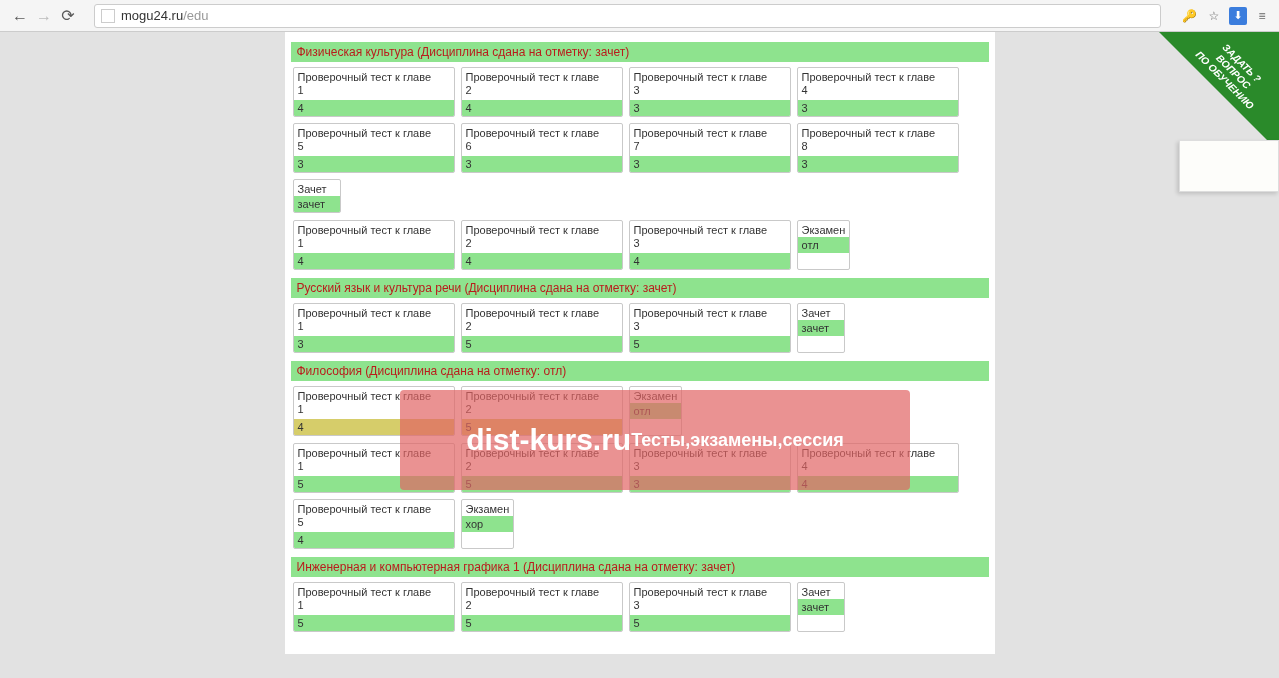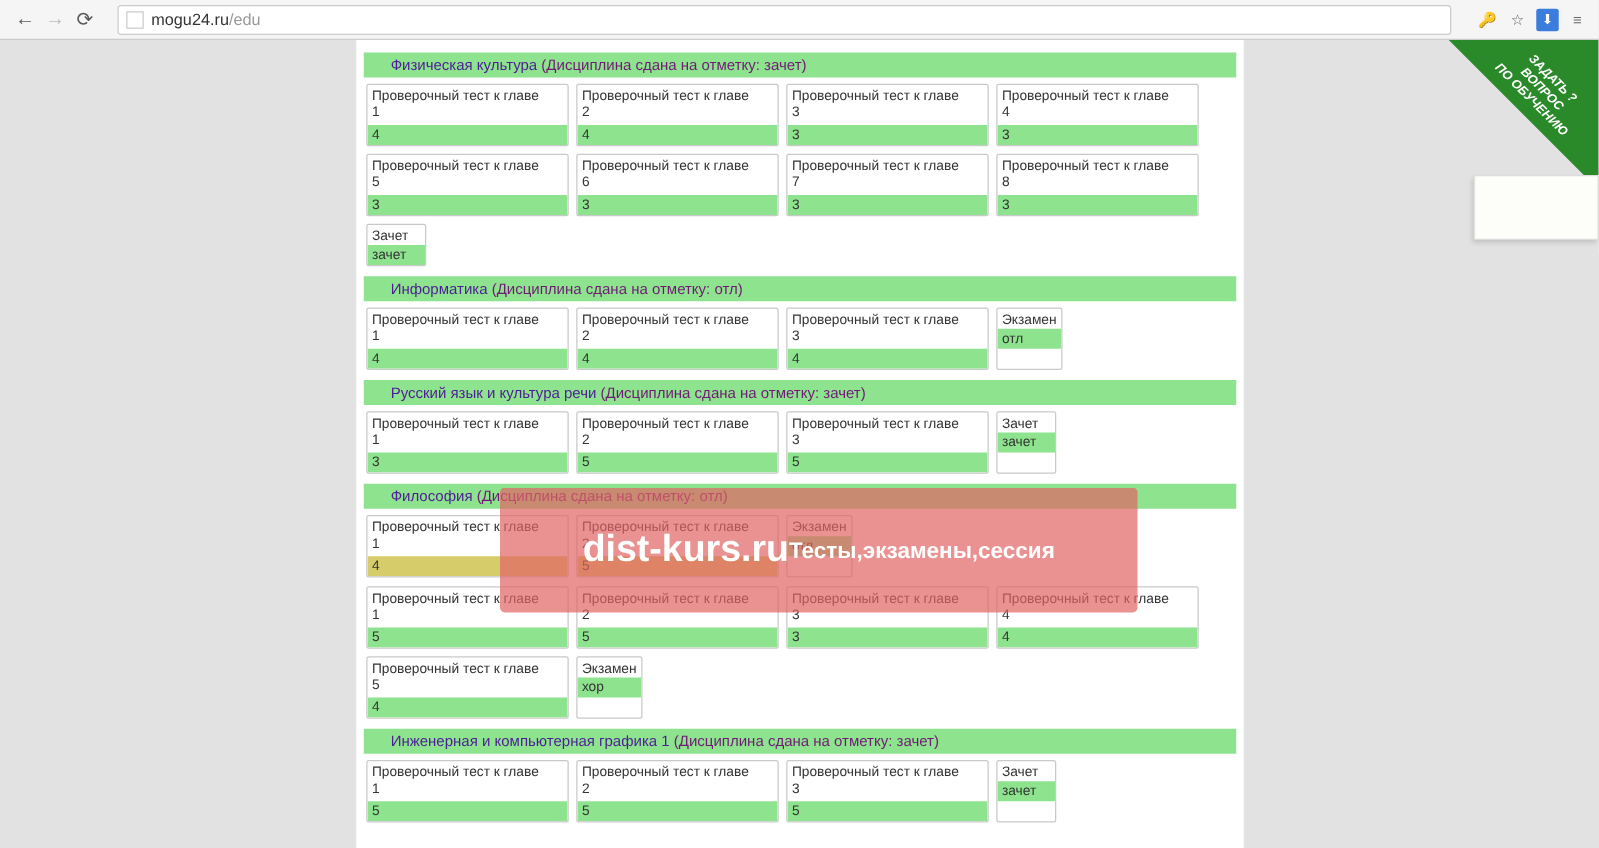--- a/index.html
+++ b/index.html
@@ -10,22 +10,22 @@
 .url-bar { flex: 1; background: #fff; border: 1px solid #ccc; border-radius: 3px; height: 24px; margin: 0 14px; display: flex; align-items: center; padding: 0 6px; font-size: 13px; color: #333; }
 .url-bar .page-icon { width: 14px; height: 14px; margin-right: 6px; border: 1px solid #ccc; }
 .url-host { color: #333; }
 .url-path { color: #999; }
 .toolbar-right { display: flex; align-items: center; gap: 6px; padding-left: 6px; }
 .toolbar-icon { width: 18px; height: 18px; display: flex; align-items: center; justify-content: center; color: #666; }
 .blue-icon { background: #3b7ddd; color: #fff; border-radius: 2px; font-size: 11px; }
 .page-wrap { display: flex; justify-content: center; padding-top: 0; }
 .content { width: 710px; background: #fff; padding: 4px 6px 20px 6px; }
 .subject-header { background: #8ee38e; padding: 3px 6px; margin-top: 6px; font-size: 12px; color: #333; }
-.subject-header .subj-link { color: #4c1d95; cursor: pointer; margin-left: 16px; }
-.subject-header .subj-status { color: #701a75; }
+.subject-header .subj-link { color: #b91c1c; cursor: pointer; }
+.subject-header .subj-status { color: #b91c1c; }
 .tests-row { display: flex; flex-wrap: wrap; gap: 6px; padding: 5px 2px 2px 2px; }
 .test-card { border: 1px solid #c9c9c9; background: #fff; border-radius: 2px; font-size: 11px; color: #333; overflow: hidden; width: 162px; }
 .test-card.small { width: auto; min-width: 48px; }
 .test-card .t-title { padding: 3px 4px 0 4px; line-height: 13px; }
 .test-card .t-num { padding: 0 4px 3px 4px; line-height: 13px; }
 .test-card .t-score { background: #8ee38e; padding: 2px 4px; }
 .test-card .t-score.yellow { background: #d6cd6a; }
 .corner-banner { position: fixed; top: 32px; right: 0; width: 120px; height: 120px; overflow: hidden; pointer-events: none; }
 .corner-banner .triangle { position: absolute; top: 0; right: 0; width: 0; height: 0; border-left: 120px solid transparent; border-top: 120px solid #2a8a2a; }
 .corner-banner .txt { position: absolute; top: 22px; right: -14px; transform: rotate(45deg); color: #fff; font-size: 10px; font-weight: bold; line-height: 12px; text-align: center; width: 120px; font-style: italic; }
@@ -96,21 +96,20 @@
         <div class="test-card">
           <div class="t-title">Проверочный тест к главе</div>
           <div class="t-num">8</div>
           <div class="t-score">3</div>
         </div>
         <div class="test-card small">
           <div class="t-title">Зачет</div>
           <div class="t-score">зачет</div>
         </div>
       </div>
-      <div class="subject-header"><span class="subj-link">Информатика</span><span class="subj-status">  (Дисциплина сдана на отметку: отл)</span></div>
       <div class="tests-row">
         <div class="test-card">
           <div class="t-title">Проверочный тест к главе</div>
           <div class="t-num">1</div>
           <div class="t-score">4</div>
         </div>
         <div class="test-card">
           <div class="t-title">Проверочный тест к главе</div>
           <div class="t-num">2</div>
           <div class="t-score">4</div>

